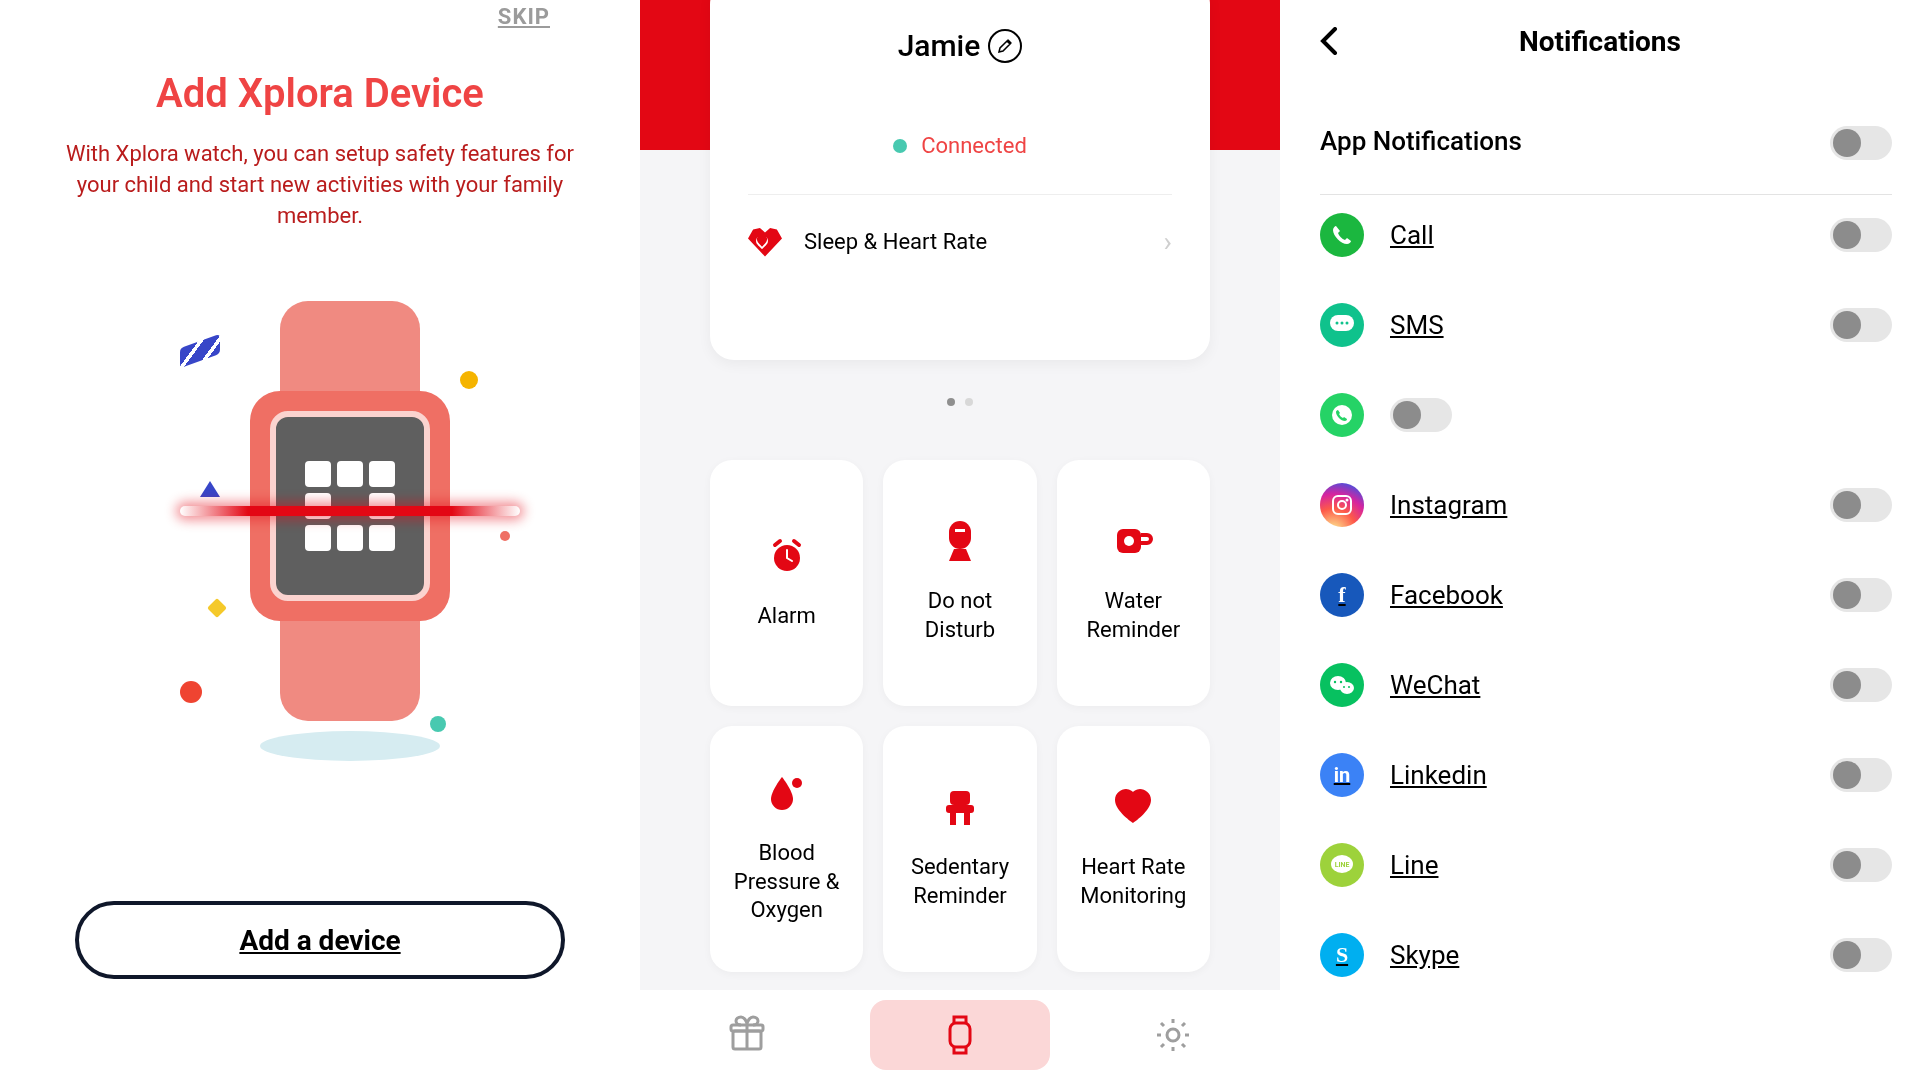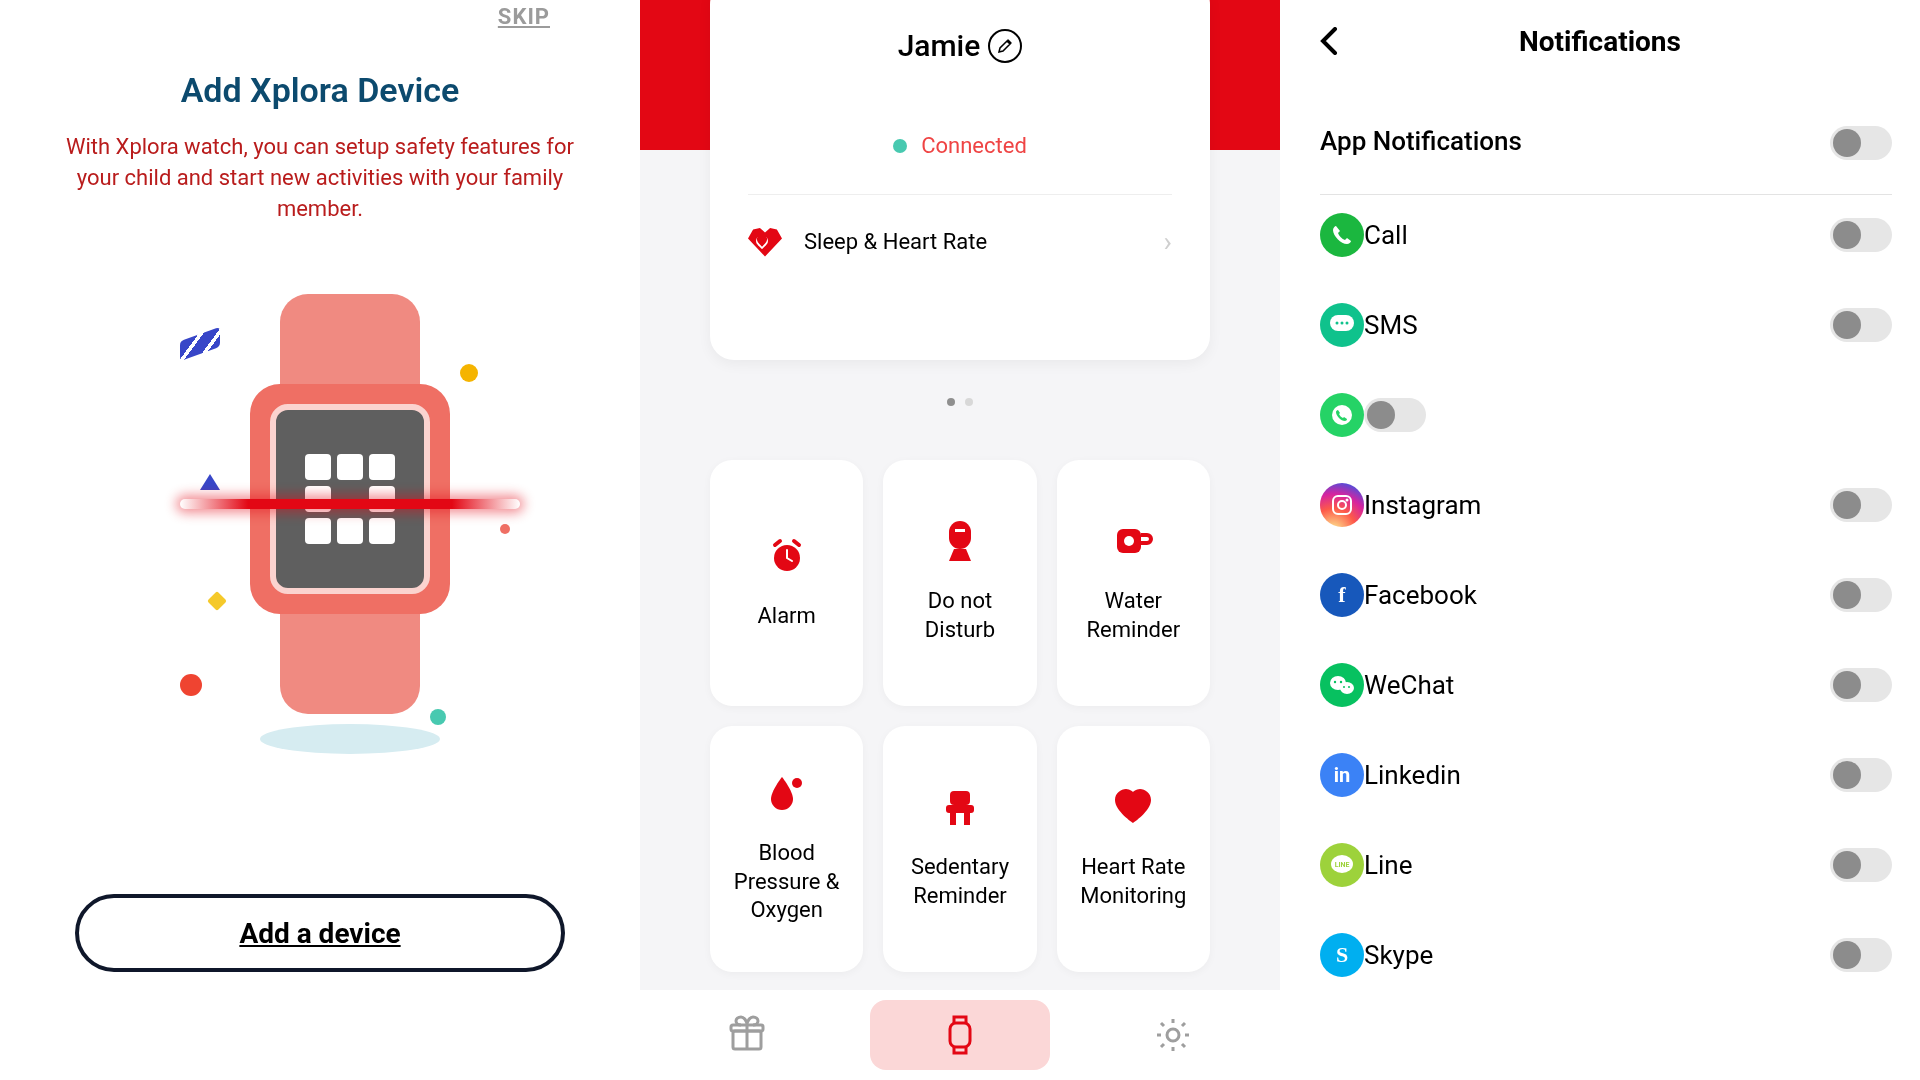--- a/index.html
+++ b/index.html
@@ -1,21 +1,21 @@
 <!DOCTYPE html>
 <html><head>
 <meta charset="utf-8">
 <style>
   * { margin:0; padding:0; box-sizing:border-box; font-family:-apple-system,BlinkMacSystemFont,"Segoe UI",Roboto,Helvetica,Arial,sans-serif; }
   body { width:1920px; height:1080px; overflow:hidden; background:#fff; display:flex; }
   .pane { height:1080px; position:relative; }
   
   .pane1 { width:640px; display:flex; flex-direction:column; align-items:center; }
   .skip { position:absolute; right:90px; top:4px; font-size:22px; font-weight:700; color:#9b9b9b; letter-spacing:1px; text-decoration:underline; cursor:pointer;}
-  .p1-title { font-size:34px; font-weight:600; color:#0c4a6e; margin-top:70px; }
+  .p1-title { font-size:40px; font-weight:600; color:#ef4444; margin-top:70px; }
   .p1-sub   { font-size:22px; color:#b91c1c; text-align:center; margin-top:22px; line-height:1.4; max-width:520px;}
   .p1-illus { width:400px; height:420px; margin-top:70px; position:relative; }
   
   .watch-strap { position:absolute; left:160px; top:0; width:140px; height:420px; border-radius:28px; background:#f08a81; }
   .watch-case  { position:absolute; left:130px; top:90px; width:200px; height:230px; border-radius:30px; background:#ef6f64; }
   .watch-face  { position:absolute; left:150px; top:110px; width:160px; height:190px; border-radius:18px; background:#5f5f5f; border:6px solid #fbd3cf; display:flex; align-items:center; justify-content:center;}
   .qr { width:90px; height:90px; display:grid; grid-template-columns:repeat(3,1fr); grid-template-rows:repeat(3,1fr); gap:6px;}
   .qr span{ background:#fff; border-radius:4px; }
   .scanline{ position:absolute; top:205px; left:60px; width:340px; height:10px; background:linear-gradient(90deg,rgba(255,0,0,0) 0%,#e30714 20%,#e30714 80%,rgba(255,0,0,0) 100%); border-radius:5px; box-shadow:0 0 12px 4px rgba(227,7,20,.45);}
   .watch-shadow{position:absolute; left:140px; top:430px; width:180px; height:30px; background:#d6ecf1; border-radius:50%;}
@@ -53,21 +53,21 @@
   .tabbtn.active{background:#fbd7d7;color:#e30714;}
   
   .pane3 { width:640px; padding:0 28px 0 40px;}
   .p3-hdr{display:flex;align-items:center;height:70px;margin-top:6px;}
   .back{font-size:30px;font-weight:600;cursor:pointer;}
   .p3-title{flex:1;text-align:center;font-size:28px;font-weight:700;margin-right:30px;}
   .master{display:flex;align-items:flex-start;justify-content:space-between;margin-top:50px;}
   .master-label{font-size:26px;font-weight:500;}
   .hr{height:1px;background:#e3e3e3;margin-top:34px;}
   .notif-list{margin-top:18px;display:flex;flex-direction:column;gap:46px;}
-  .nrow{display:flex;align-items:center;}
+  .nrow{display:flex;align-items:center;gap:26px;text-decoration:underline;}
   .appic{width:44px;height:44px;border-radius:50%;display:flex;align-items:center;justify-content:center;color:#fff;font-size:22px;font-weight:700;flex-shrink:0;}
   .alabel{font-size:26px;flex:1;}
   
   .tog{width:62px;height:34px;background:#e6e6e6;border-radius:17px;position:relative;cursor:pointer;flex-shrink:0;}
   .tog::after{content:"";position:absolute;left:3px;top:3px;width:28px;height:28px;background:#8c8c8c;border-radius:50%;}
   
   .bg-green{background:#1bb73f;} .bg-teal{background:#0fc28c;} .bg-wa{background:#25d366;}
   .bg-ig{background:radial-gradient(circle at 30% 110%,#fdf497 0%,#fd5949 40%,#d6249f 65%,#285AEB 95%);}
   .bg-fb{background:#1758bb;} .bg-wc{background:#07c160;} .bg-li{background:#3b82f6;}
   .bg-line{background:#9dd23b;} .bg-sk{background:#00aff0;}

